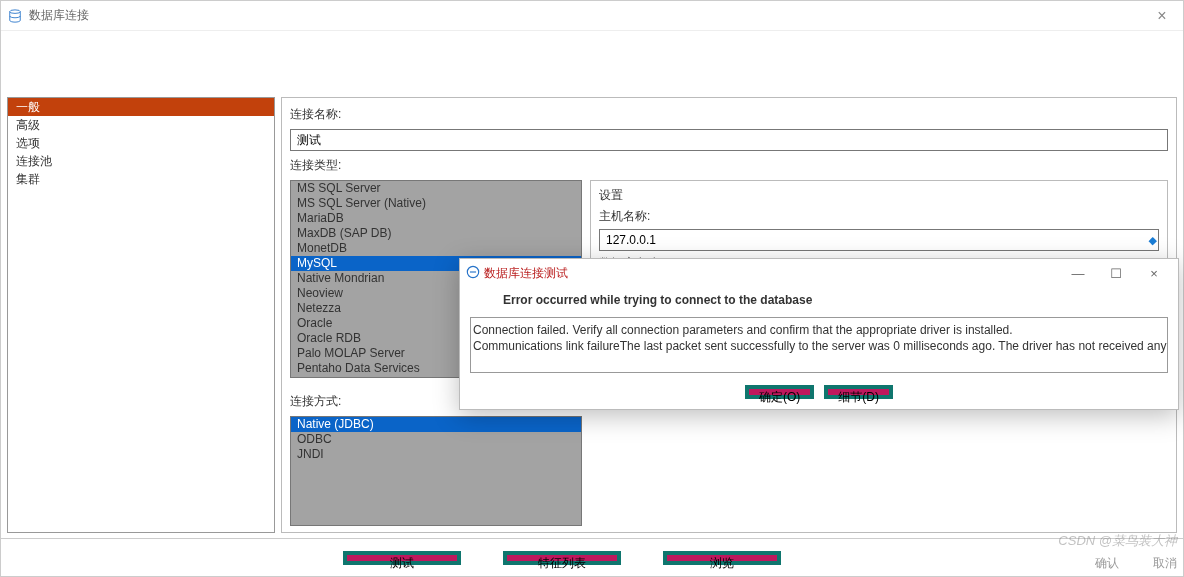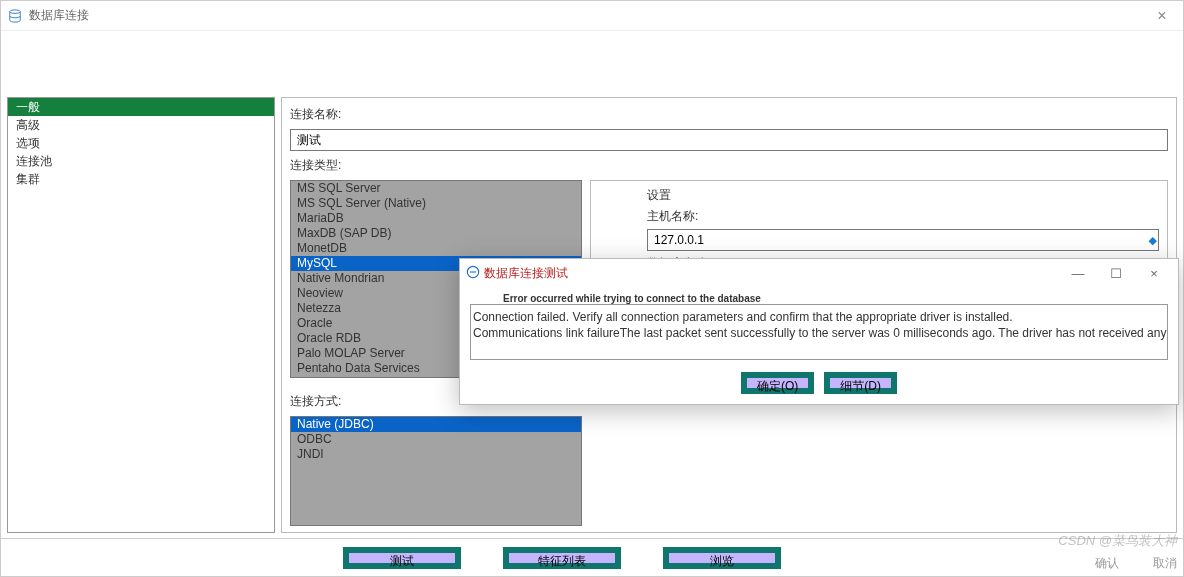--- a/index.html
+++ b/index.html
@@ -48,21 +48,21 @@
   border: 1px solid #999;
   margin-top: 60px;
   height: 436px;
   overflow: hidden;
 }
 .left-item {
   padding: 1px 8px;
   cursor: default;
   line-height: 16px;
 }
-.left-item.selected { background: #15803d; color: #fff; }
+.left-item.selected { background: #c2410c; color: #fff; }
 .right-panel {
   flex: 1;
   border: 1px solid #bbb;
   margin-top: 60px;
   height: 436px;
   padding: 6px 8px 6px 8px;
   display: flex;
   flex-direction: column;
   gap: 4px;
   position: relative;
@@ -96,21 +96,21 @@
   white-space: nowrap;
   cursor: default;
 }
 .listbox .opt.selected { background: #0a64c8; color: #fff; }
 .settings-panel {
   flex: 1;
   border: 1px solid #bbb;
   padding: 6px 8px;
   position: relative;
 }
-.settings-panel .field-row { margin-bottom: 4px; margin-left: 48px; }
+.settings-panel .field-row { margin-bottom: 4px; }
 .host-input-wrap { position: relative; }
 .host-input-wrap .diamond {
   position: absolute; right: 2px; top: 50%; transform: translateY(-50%);
   color: #1a7dd6; font-size: 11px;
 }
 .conn-method-label { margin-top: 4px; }
 .listbox.methods {
   width: 292px;
   height: 110px;
 }
@@ -118,23 +118,23 @@
   height: 38px;
   border-top: 1px solid #ccc;
   display: flex;
   align-items: center;
   justify-content: center;
   gap: 42px;
   padding-right: 60px;
 }
 .btn {
   min-width: 118px;
-  height: 22px;
-  border: 6px solid #0f766e;
-  background: #c4b5fd;
+  height: 14px;
+  border: 4px solid #0f766e;
+  background: #be185d;
   font-family: inherit;
   font-size: 12px;
   cursor: default;
 }
 .bottom-bar .btn { min-width: 118px; }
 .footer-right {
   position: absolute;
   right: 6px;
   bottom: 4px;
   display: flex;
@@ -171,21 +171,21 @@
 }
 .modal .m-titlebar .m-title { color: #b91c1c; margin-left: 4px; }
 .modal .m-titlebar .m-ctrls {
   margin-left: auto; display: flex; gap: 2px;
 }
 .m-ctrl {
   width: 36px; height: 22px; display: flex; align-items: center; justify-content: center;
   color: #666; font-size: 13px;
 }
 .modal .m-body { padding: 6px 10px 10px 10px; }
-.modal .err-title { font-weight: bold; font-size: 10px; padding-left: 33px; }
+.modal .err-title { font-weight: bold; margin-bottom: 10px; font-size: 12px; padding-left: 33px; }
 .modal .err-box {
   border: 1px solid #999;
   height: 56px;
   overflow: auto;
   padding: 4px 2px;
   background: #fff;
   white-space: nowrap;
 }
 .modal .err-line { font-size: 12px; color: #333; line-height: 16px; }
 .modal .m-btns {

